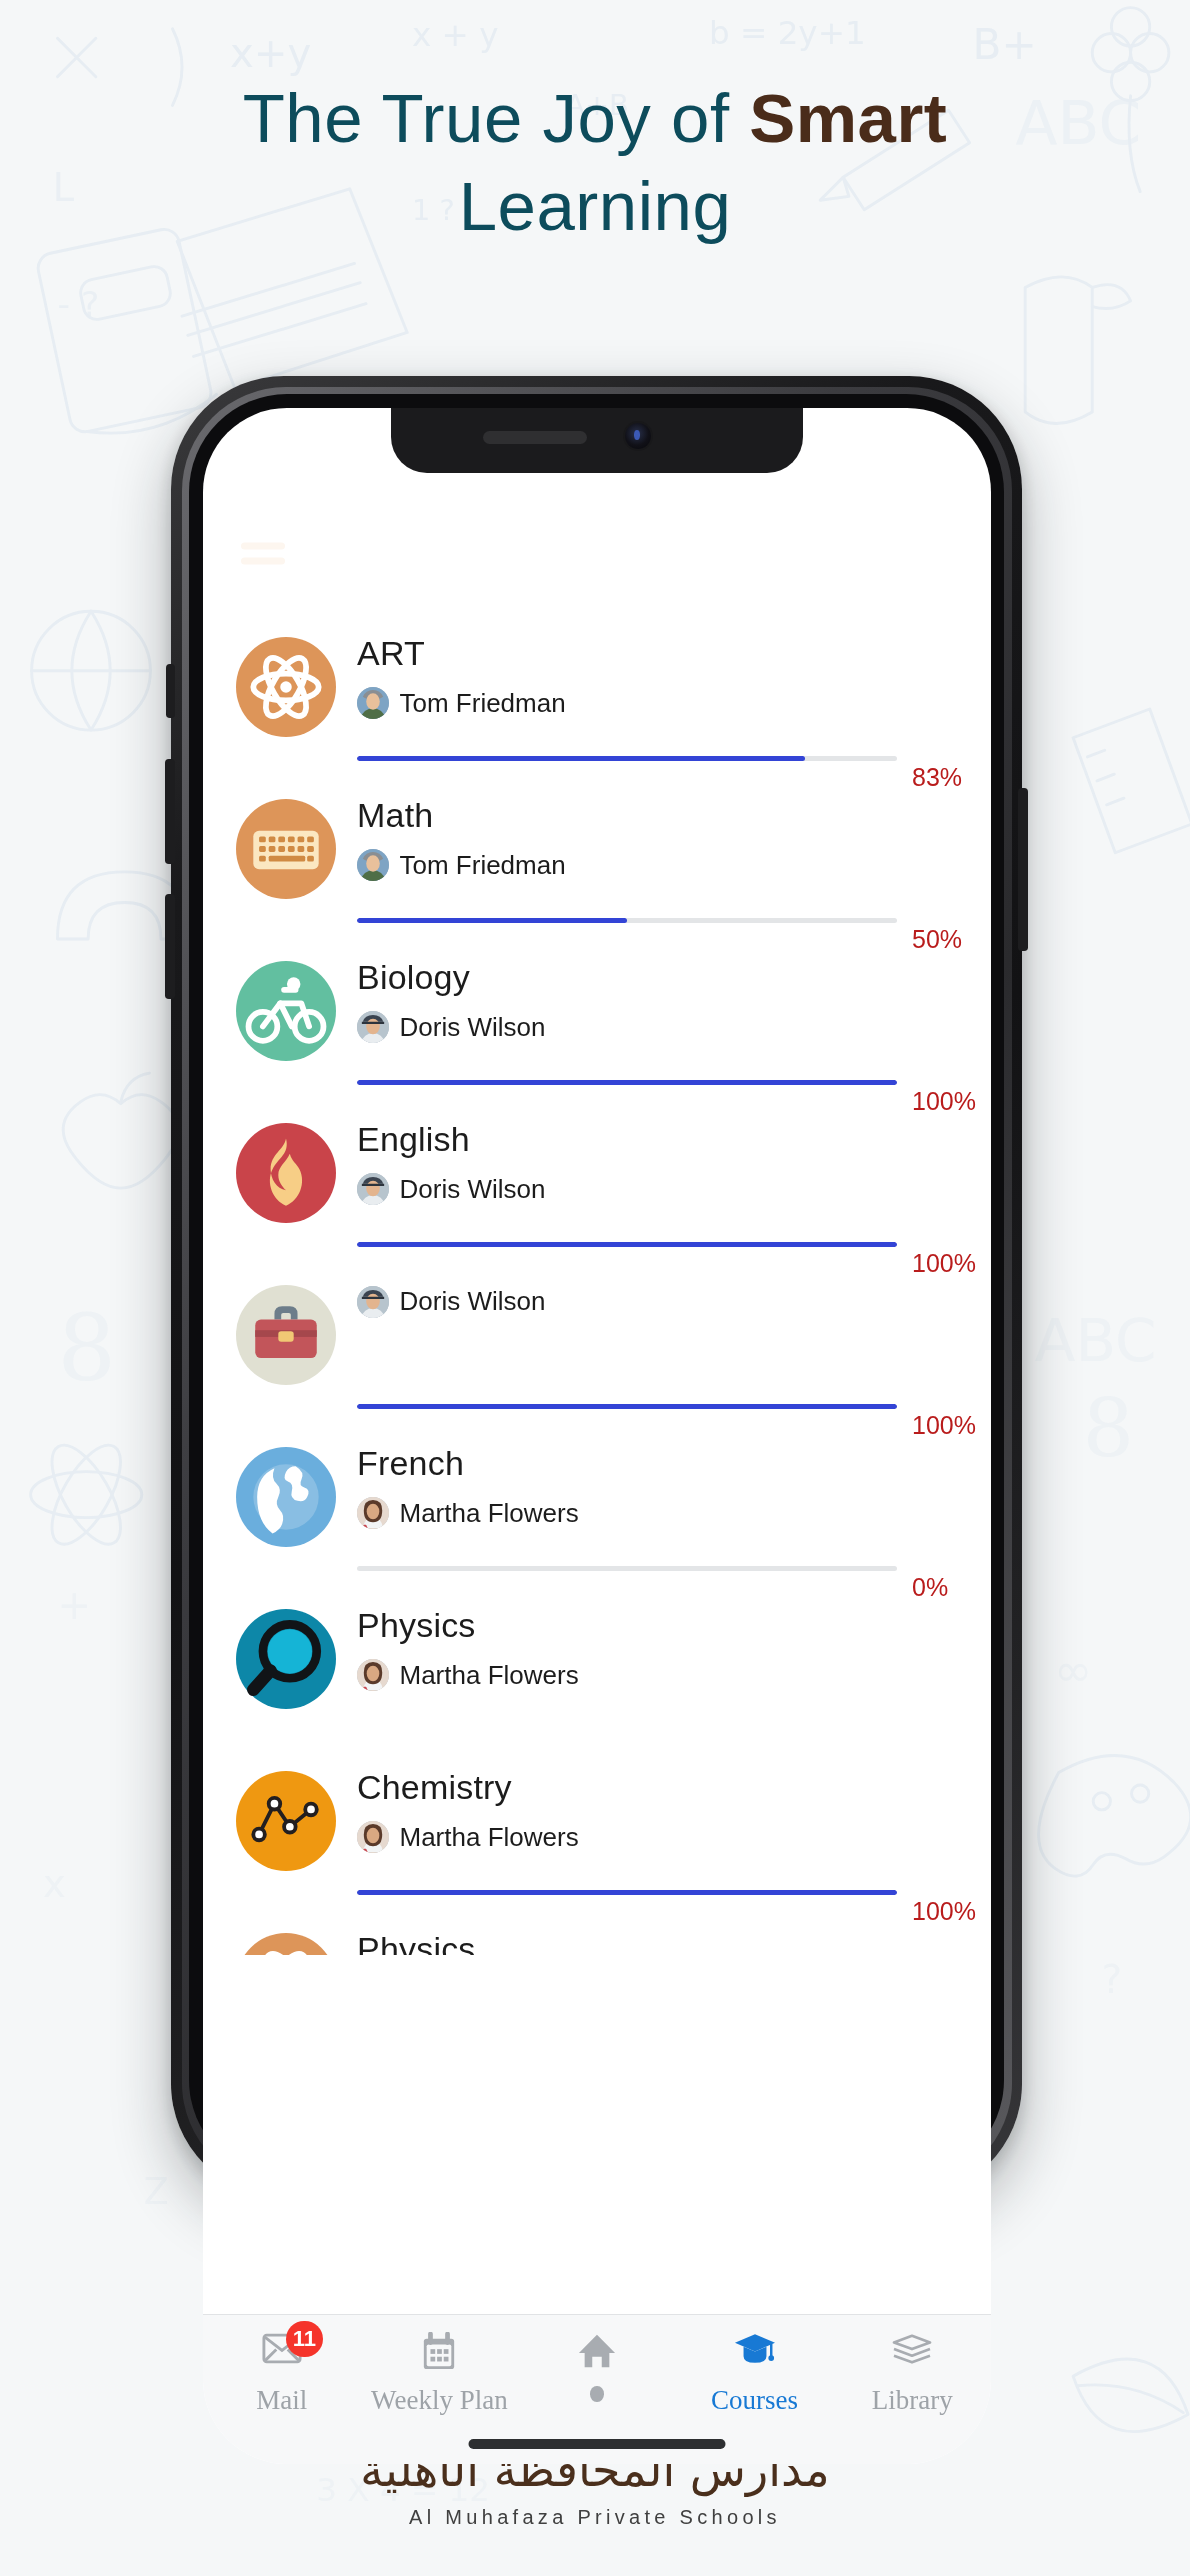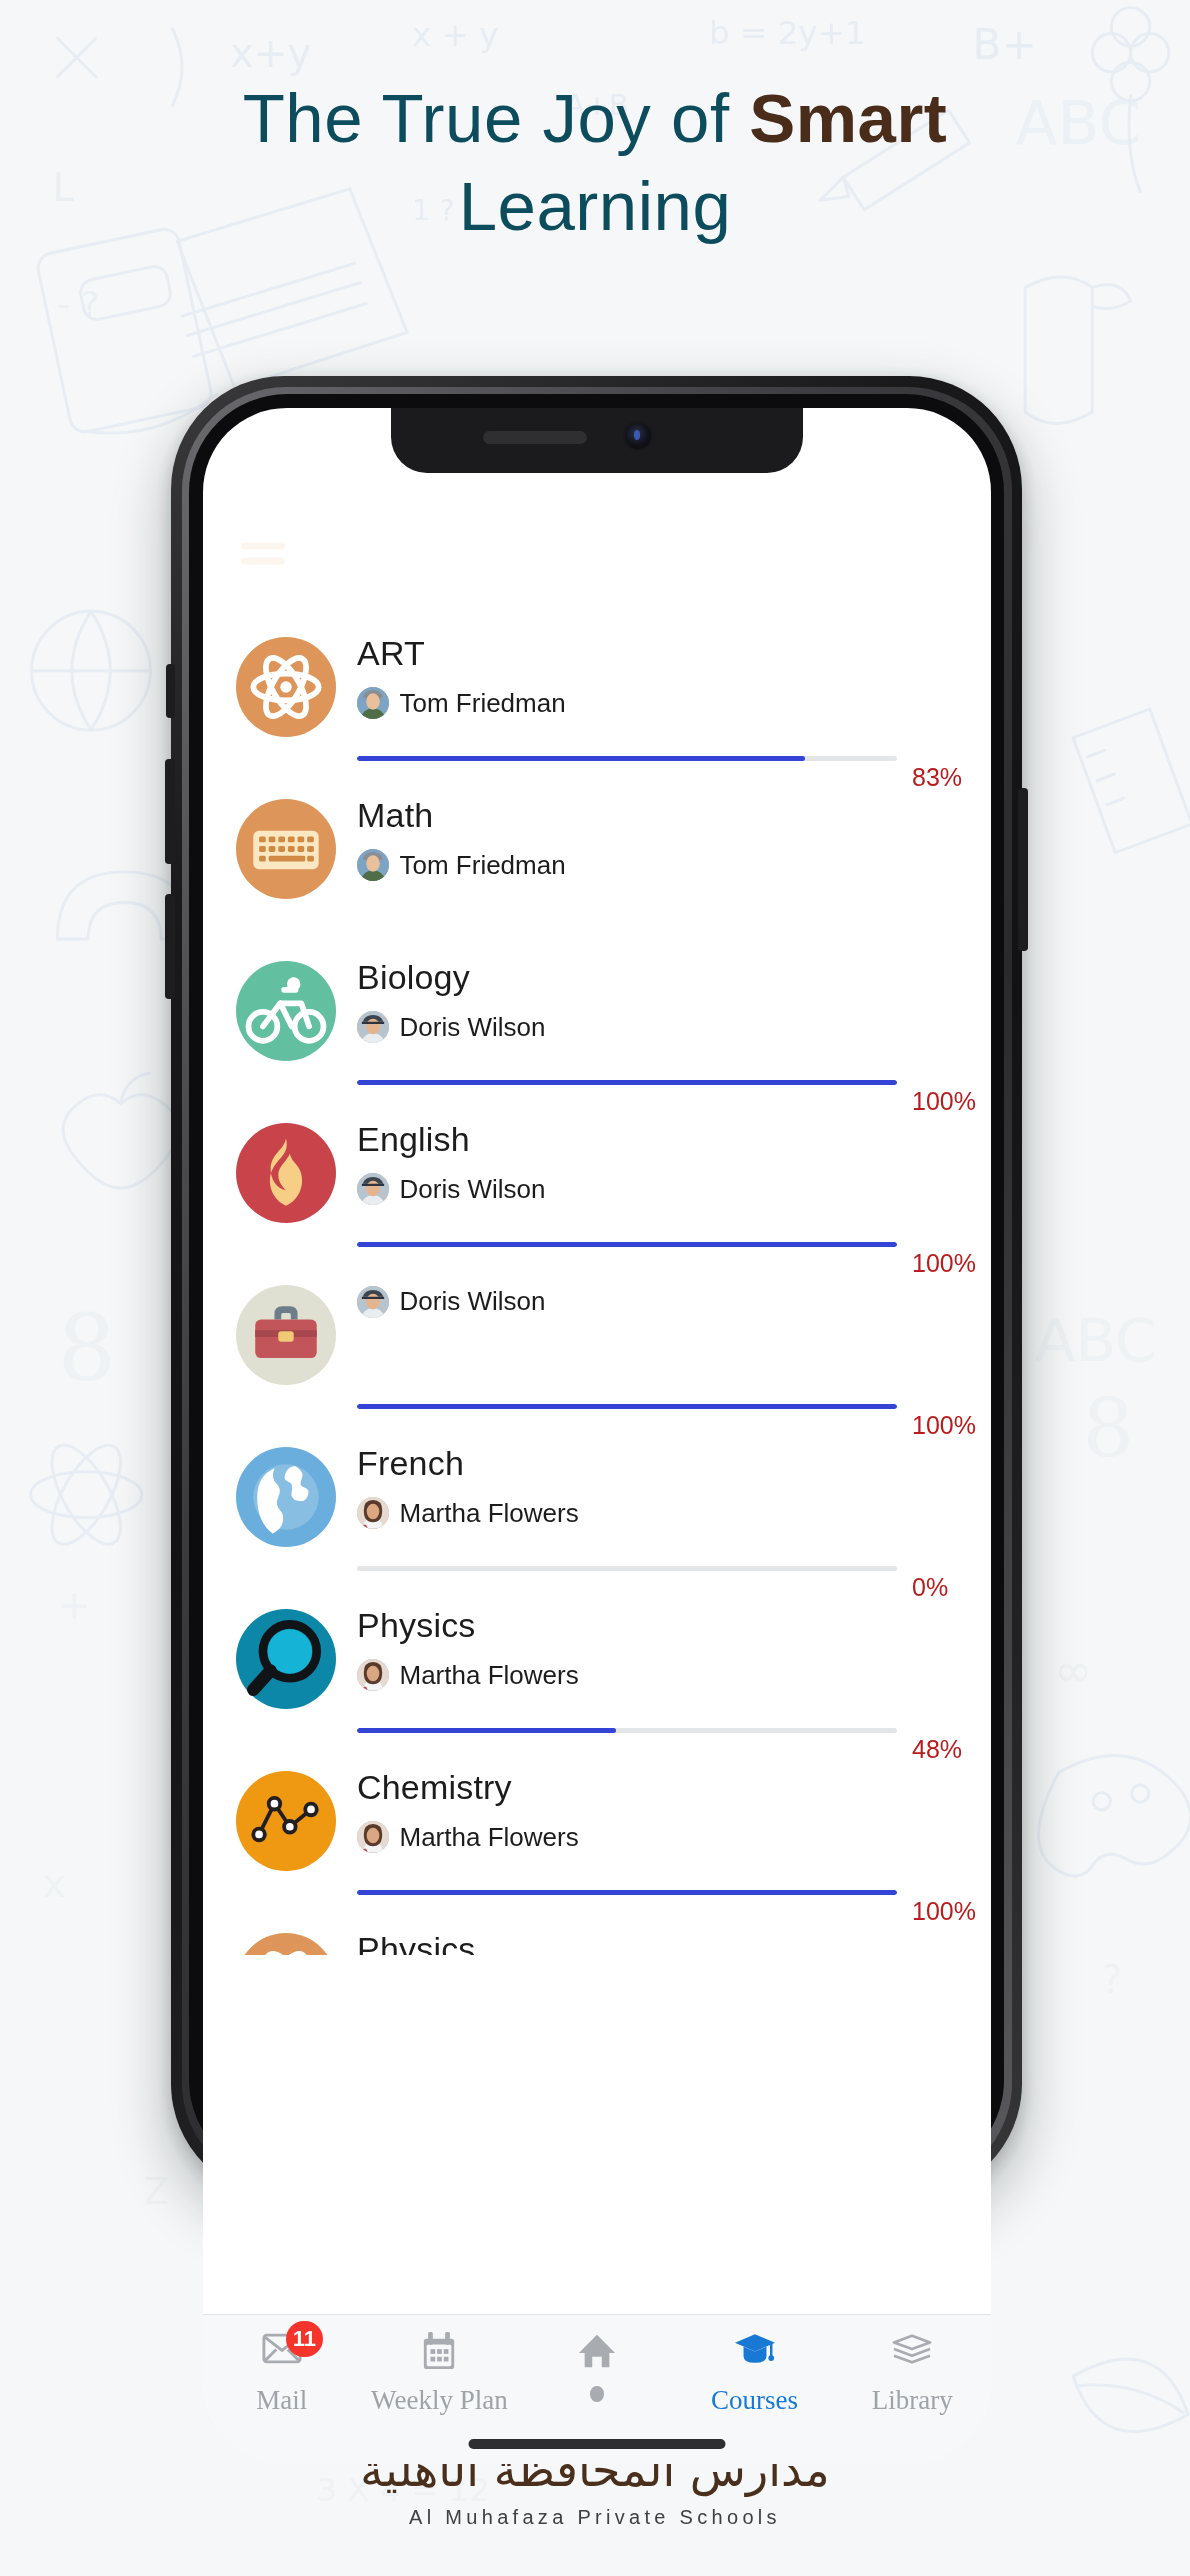--- a/index.html
+++ b/index.html
@@ -492,20 +492,26 @@
               <div class="course-title">Math</div>
               <div class="teacher-row">
                 <span class="avatar"><svg width="32" height="32" viewBox="0 0 33 33">
                     <rect width="33" height="33" fill="#7ea4c4"></rect>
                     <path d="M3 33 q4 -11 13.5 -11 q9.5 0 13.5 11z" fill="#4f6e47"></path>
                     <path d="M6 10 q3 -7 10.5 -7 q7.5 0 10.5 7 q-4 3 -10.5 3 q-6.5 0 -10.5 -3z" fill="#8a8e92"></path>
                     <ellipse cx="16.5" cy="15" rx="7" ry="8.5" fill="#e8c09b"></ellipse>
                   </svg></span>
                 <span class="teacher-name">Tom Friedman</span>
               </div>
+              <div class="progress-wrap">
+                <div class="progress-track">
+                  <div class="progress-fill" style="width:50%;background:#3344d6"></div>
+                </div>
+                <div class="progress-label">50%</div>
+              </div>
             </div>
           </div>
           <div class="course-row">
             <div class="course-icon" style="background:#62bfa0">
               <svg width="100" height="100" viewBox="0 0 104 104">
                 <g fill="none" stroke="#ffffff" stroke-width="6" stroke-linecap="round" stroke-linejoin="round">
                   <circle cx="28" cy="68" r="15"></circle>
                   <circle cx="76" cy="68" r="15"></circle>
                   <path d="M28 68 l18 -24 h22 l8 24"></path>
                   <path d="M46 44 l12 24"></path>
@@ -628,26 +634,20 @@
               <div class="course-title">Physics</div>
               <div class="teacher-row">
                 <span class="avatar"><svg width="32" height="32" viewBox="0 0 33 33">
                     <rect width="33" height="33" fill="#e6d9cf"></rect>
                     <path d="M6 32 q2 -11 10.5 -11 q8.5 0 10.5 11z" fill="#f2f4f5"></path>
                     <path d="M7 14 q0 -11 9.5 -11 q9.5 0 9.5 11 q0 12 -9.5 12 q-9.5 0 -9.5 -12z" fill="#5a3a2a"></path>
                     <ellipse cx="16.5" cy="15" rx="6.5" ry="8" fill="#d9a882"></ellipse>
                     <path d="M6 30 q3 -4 5 2 l-5 0z" fill="#c94a52"></path>
                   </svg></span>
                 <span class="teacher-name">Martha Flowers</span>
-              </div>
-              <div class="progress-wrap">
-                <div class="progress-track">
-                  <div class="progress-fill" style="width:48%;background:#3344d6"></div>
-                </div>
-                <div class="progress-label">48%</div>
               </div>
             </div>
           </div>
           <div class="course-row">
             <div class="course-icon" style="background:#ef9811">
               <svg width="100" height="100" viewBox="0 0 104 104">
                 <g stroke="#231f20" stroke-width="4" fill="none">
                   <path d="M24 66 L40 34 L56 58 L78 40"></path>
                 </g>
                 <g fill="#ffffff" stroke="#231f20" stroke-width="4">

